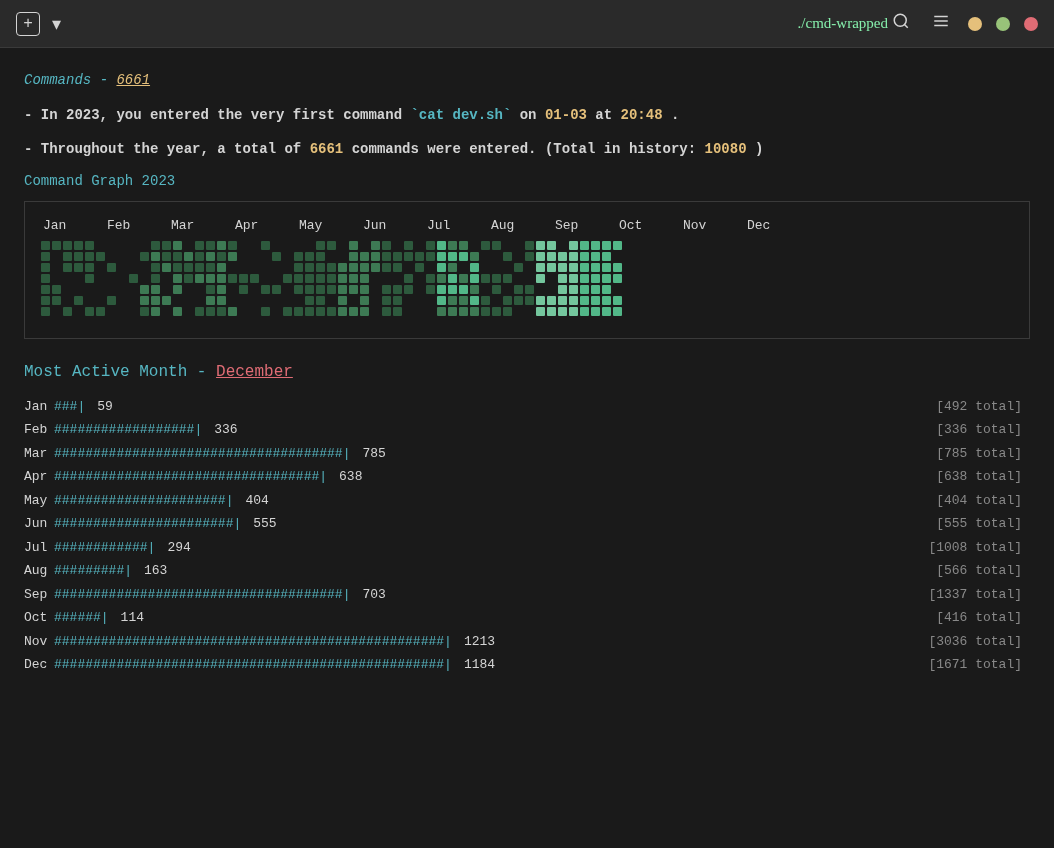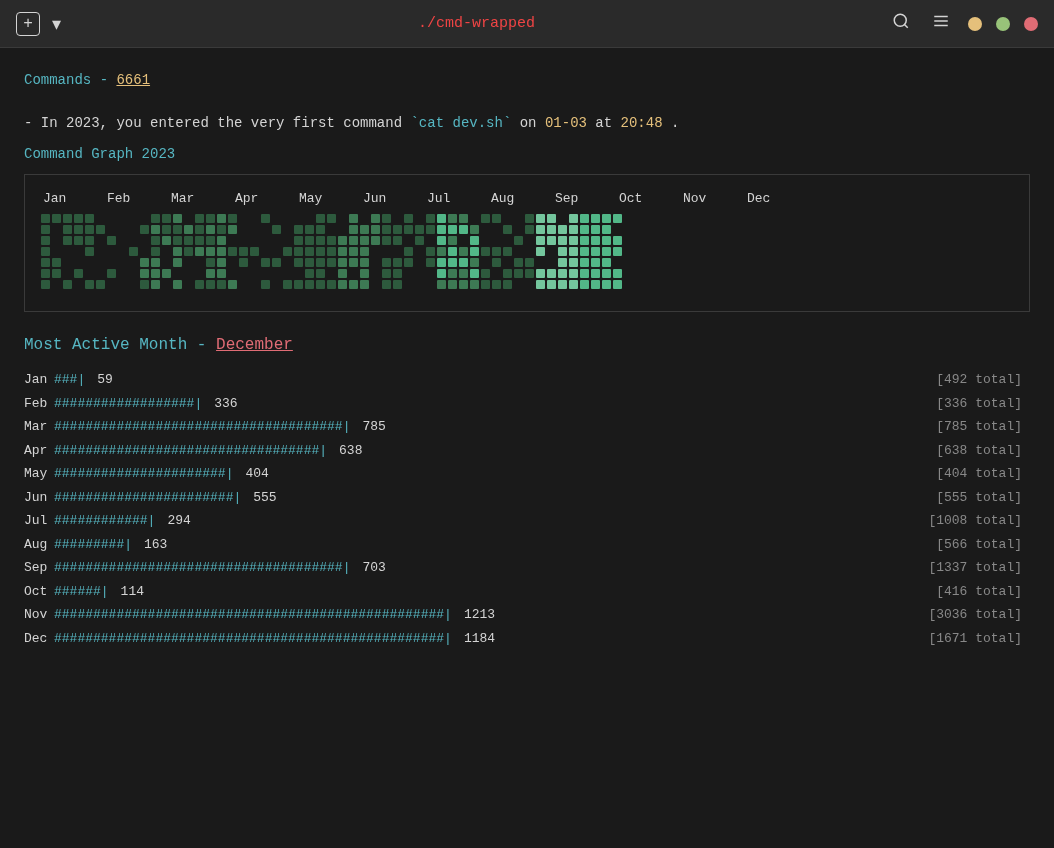--- a/index.html
+++ b/index.html
@@ -21,24 +21,24 @@
       height: 48px;
       border-bottom: 1px solid #3a3a3a;
     }
     .header-left {
       display: flex;
       align-items: center;
       gap: 8px;
     }
     .header-title {
       flex: 1;
-      text-align: center;
-      color: #ef4444;
+      text-align: right;
+      color: #86efac;
       font-size: 15px;
-      font-family: Liberation Mono, monospace;
+      font-family: Liberation Serif, serif;
     }
     .header-right {
       display: flex;
       align-items: center;
       gap: 14px;
     }
     .dot {
       width: 14px;
       height: 14px;
       border-radius: 50%;
@@ -66,30 +66,32 @@
 
     
     .content {
       padding: 24px 24px 24px 24px;
     }
 
     
     .section-title {
       color: #56b6c2;
       font-size: 14px;
-      margin-bottom: 24px;
+      margin-bottom: 16px;
+      font-style: italic;
     }
     .section-title .number {
       color: #e5c07b;
       text-decoration: underline;
     }
     .info-line {
       margin-bottom: 12px;
       color: #d4d4d4;
       line-height: 1.6;
+      font-weight: bold;
     }
     .info-line .highlight-cyan { color: #56b6c2; }
     .info-line .highlight-yellow { color: #e5c07b; }
     .info-line code {
       color: #56b6c2;
       font-family: 'Courier New', Courier, monospace;
     }
 
     .graph-title {
       color: #56b6c2;
@@ -195,20 +197,27 @@
   <div class="info-line">
     <span>- In 2023, you entered the very first command </span>
     <code>`cat dev.sh`</code>
     <span> on </span>
     <span class="highlight-yellow">01-03</span>
     <span> at </span>
     <span class="highlight-yellow">20:48</span>
     <span>.</span>
   </div>
 
+  <div class="info-line">
+    <span>- Throughout the year, a total of </span>
+    <span class="highlight-yellow">6661</span>
+    <span> commands were entered. (Total in history: </span>
+    <span class="highlight-yellow">10080</span>
+    <span>)</span>
+  </div>
 
 
   <div class="graph-title">Command Graph 2023</div>
 
   <div class="graph-container">
 
     <div style="display:flex; margin-bottom:8px; font-family:'Courier New',monospace; font-size:13px; color:#d4d4d4; padding-left:2px;">
       <span style="width:64px">Jan</span>
       <span style="width:64px">Feb</span>
       <span style="width:64px">Mar</span>

